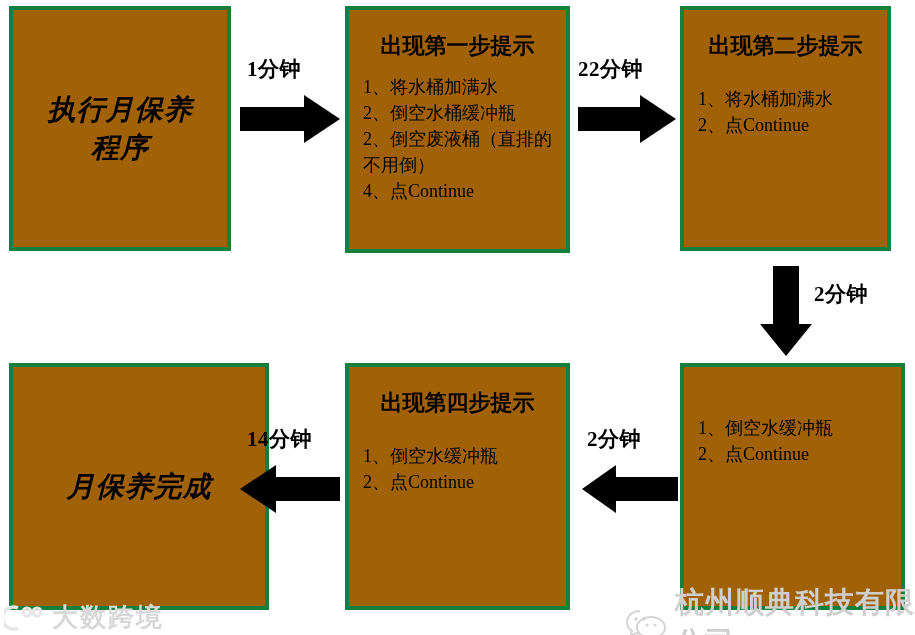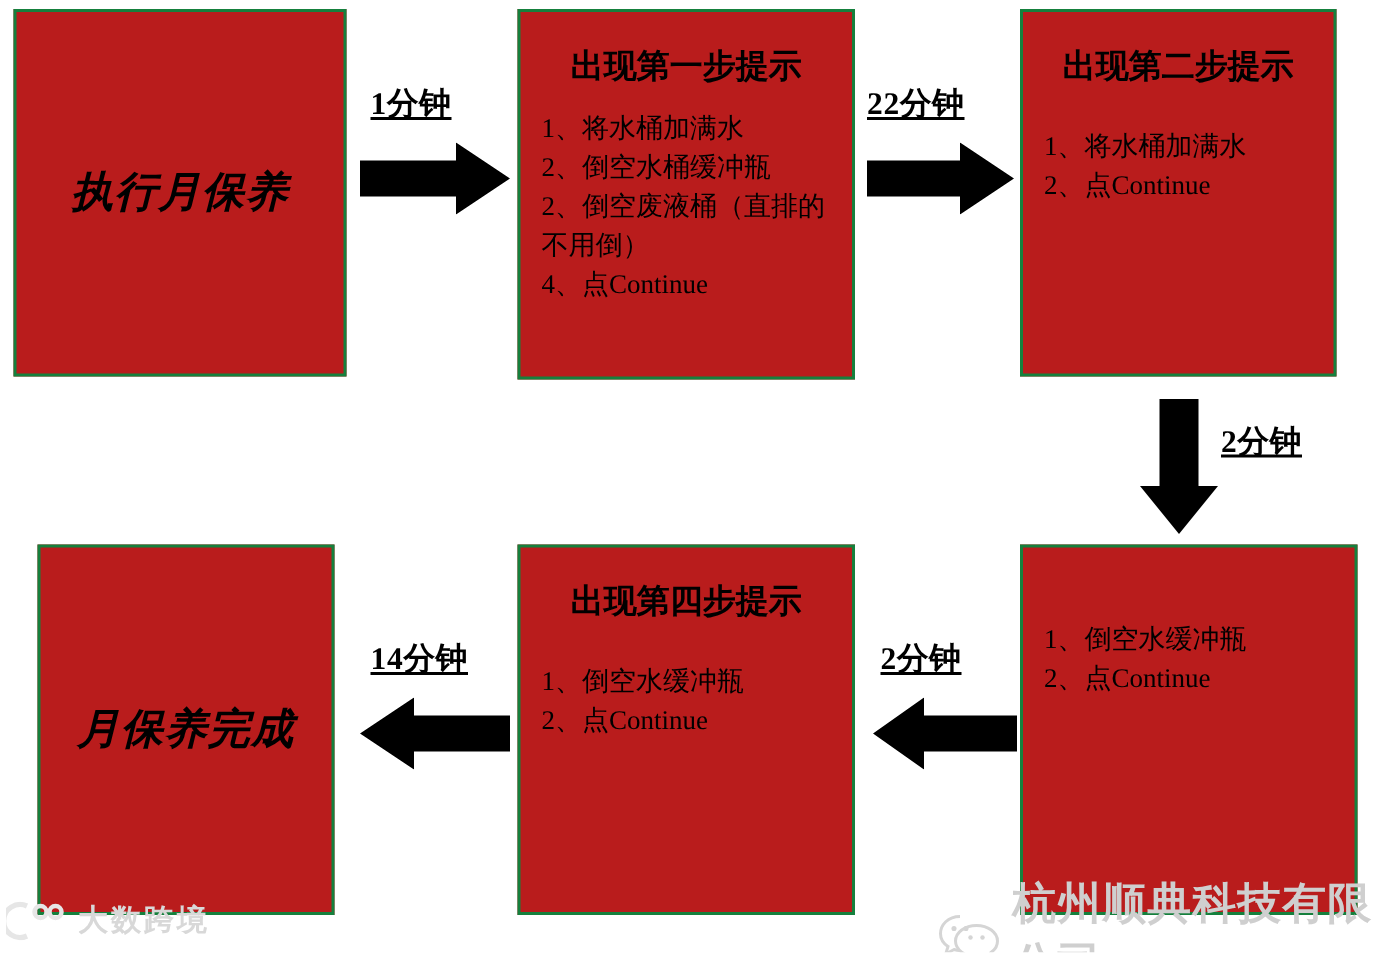--- a/index.html
+++ b/index.html
@@ -14,22 +14,22 @@
     height: 635px;
     background: #ffffff;
     font-family: "Liberation Serif", "DejaVu Serif", serif;
     overflow: hidden;
   }
 
   
   .flow-box {
     position: absolute;
     box-sizing: border-box;
-    border: 2px solid #15803d;
-    background: #b91c1c;
+    border: 4px solid #15803d;
+    background: #a16207;
   }
   .box-title {
     text-align: center;
     font-weight: bold;
     font-size: 22px;
     line-height: 1.25;
     color: #000000;
     white-space: nowrap;
   }
   .box-steps {
@@ -68,34 +68,33 @@
   .arrow-group {
     position: absolute;
   }
   .arrow-label {
     position: absolute;
     font-size: 21px;
     font-weight: bold;
     color: #000000;
     white-space: nowrap;
     letter-spacing: 0.5px;
-    text-decoration: underline;
   }
   .arrow-shape {
     position: absolute;
   }
 
   
   .watermark {
     position: absolute;
     display: flex;
     align-items: center;
     gap: 8px;
     color: #d8d8d8;
-    font-size: 20px;
+    font-size: 26px;
     font-weight: bold;
     font-family: "DejaVu Sans", "Liberation Sans", sans-serif;
     letter-spacing: 2px;
     pointer-events: none;
     user-select: none;
   }
   .watermark.dark {
     color: #cfcfcf;
     font-size: 29px;
     letter-spacing: 1px;
@@ -107,20 +106,21 @@
 </style>
 </head>
 <body>
 
 <div id="canvas">
 
   <div class="flow-box" style="left:9px; top:6px; width:222px; height:245px;">
     <div class="box-center">
       <div class="center-label">
         <div>执行月保养</div>
+        <div>程序</div>
       </div>
     </div>
   </div>
 
   <div class="arrow-group" style="left:240px; top:55px; width:105px; height:100px;">
     <span class="arrow-label" style="left:7px; top:0px;">1分钟</span>
     <span class="arrow-shape" style="left:0px; top:40px;">
       <svg width="100" height="48" viewBox="0 0 100 48" aria-hidden="true">
         <polygon points="0,12 64,12 64,0 100,24 64,48 64,36 0,36" fill="#000000"></polygon>
       </svg>
@@ -160,21 +160,21 @@
 
   <div class="arrow-group" style="left:760px; top:266px; width:130px; height:92px;">
     <span class="arrow-shape" style="left:0px; top:0px;">
       <svg width="52" height="90" viewBox="0 0 52 90" aria-hidden="true">
         <polygon points="13,0 39,0 39,58 52,58 26,90 0,58 13,58" fill="#000000"></polygon>
       </svg>
     </span>
     <span class="arrow-label" style="left:54px; top:14px;">2分钟</span>
   </div>
 
-  <div class="flow-box" style="left:25px; top:363px; width:198px; height:247px;">
+  <div class="flow-box" style="left:9px; top:363px; width:260px; height:247px;">
     <div class="box-center">
       <div class="center-label">月保养完成</div>
     </div>
   </div>
 
   <div class="arrow-group" style="left:240px; top:425px; width:105px; height:100px;">
     <span class="arrow-label" style="left:7px; top:0px;">14分钟</span>
     <span class="arrow-shape" style="left:0px; top:40px;">
       <svg width="100" height="48" viewBox="0 0 100 48" aria-hidden="true">
         <polygon points="100,12 36,12 36,0 0,24 36,48 36,36 100,36" fill="#000000"></polygon>

